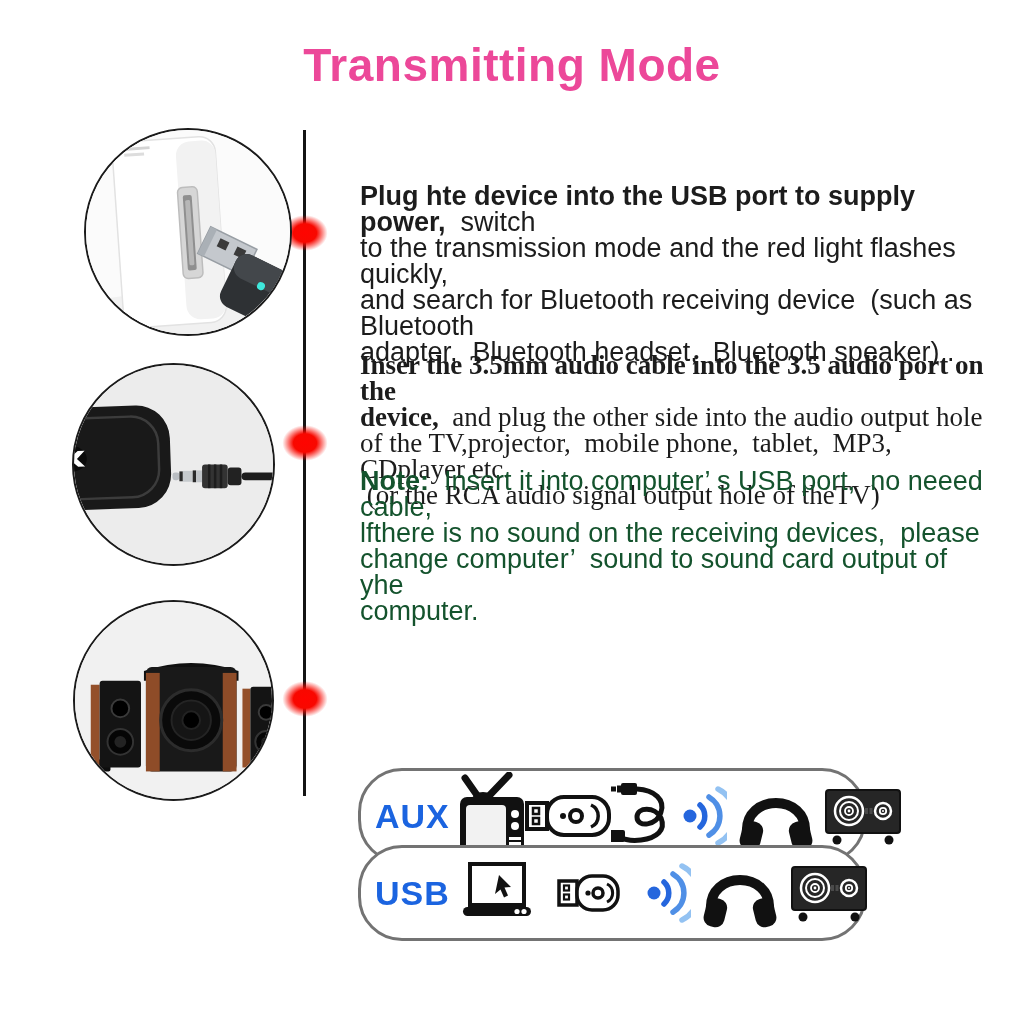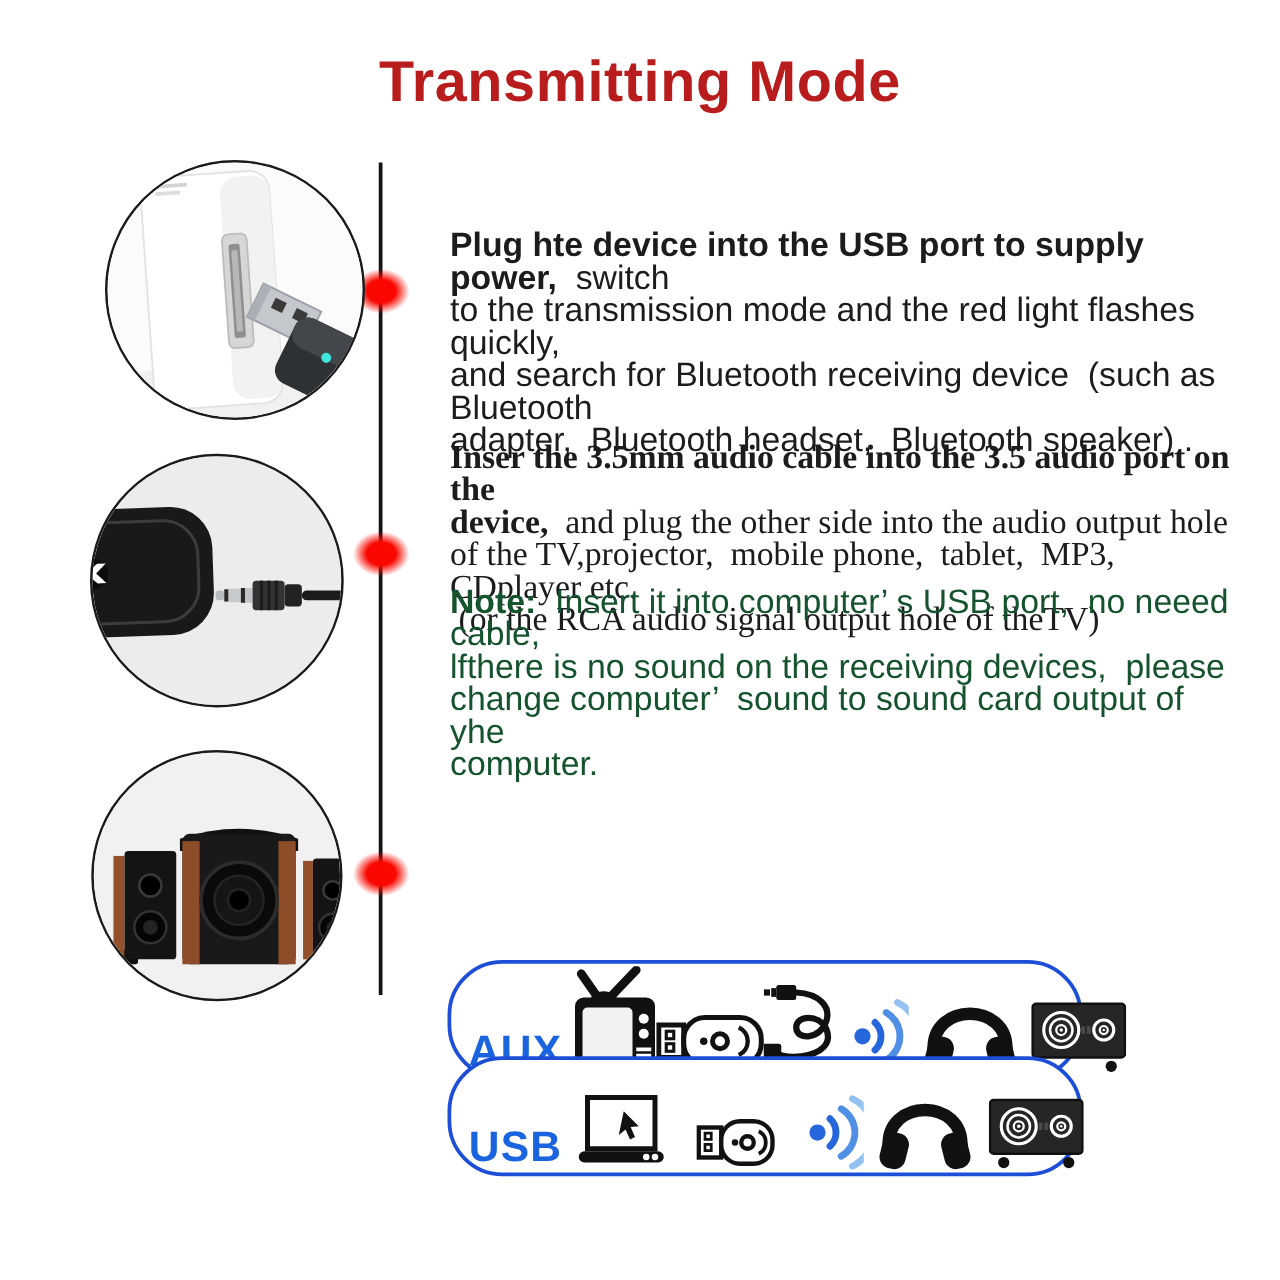--- a/index.html
+++ b/index.html
@@ -2,21 +2,21 @@
 <html><head>
 <meta charset="utf-8">
 <style>
   html,body{margin:0;padding:0;background:#ffffff;}
   .canvas{
     position:relative;width:1024px;height:1024px;background:#ffffff;
     font-family:"Liberation Sans",sans-serif;color:#1a1a1a;overflow:hidden;
   }
   .page-title{
     position:absolute;top:38px;left:0;width:1024px;text-align:center;
-    font-size:46px;font-weight:bold;color:#b91c1c;letter-spacing:0.5px;margin:0;
+    font-size:46px;font-weight:bold;color:#ec4899;letter-spacing:0.5px;margin:0;
   }
   .vline{position:absolute;left:303px;top:130px;width:3px;height:666px;background:#141414;}
   .reddot{
     position:absolute;left:305px;width:58px;height:46px;border-radius:50%;
     transform:translate(-50%,-50%);
     background:radial-gradient(closest-side,#ff0400 0%,#f80800 40%,rgba(255,40,0,0) 78%);
   }
   .dot1{top:233px;} .dot2{top:443px;} .dot3{top:699px;}
   .photo-circle{
     position:absolute;border-radius:50%;border:2px solid #1b1b1b;overflow:hidden;
@@ -28,22 +28,22 @@
   .photo-circle svg{display:block;width:100%;height:100%;}
   .step,.note{
     position:absolute;left:360px;width:630px;font-size:27px;line-height:26px;
     white-space:pre-wrap;color:#1c1c1c;
   }
   .s1{top:183px;} .s2{top:352px;font-family:Liberation Serif, serif;} .s3{top:671px;}
   .note{top:468px;color:#14532d;}
   .b{font-weight:bold;}
   .mode-row{
     position:absolute;left:358px;width:508px;height:96px;background:#ffffff;
-    border:3px solid #1d4ed8;border-radius:44px;box-sizing:border-box;
-    display:flex;align-items:flex-end;
+    border:3px solid #737373;border-radius:44px;box-sizing:border-box;
+    display:flex;align-items:center;
   }
   .row-aux{top:768px;} .row-usb{top:845px;}
   .mode-label{
     font-size:34px;font-weight:bold;color:#1b64e0;margin-left:14px;
     letter-spacing:1px;width:82px;flex:none;
   }
   .ic{flex:none;display:block;}
 </style>
 </head>
 <body>

